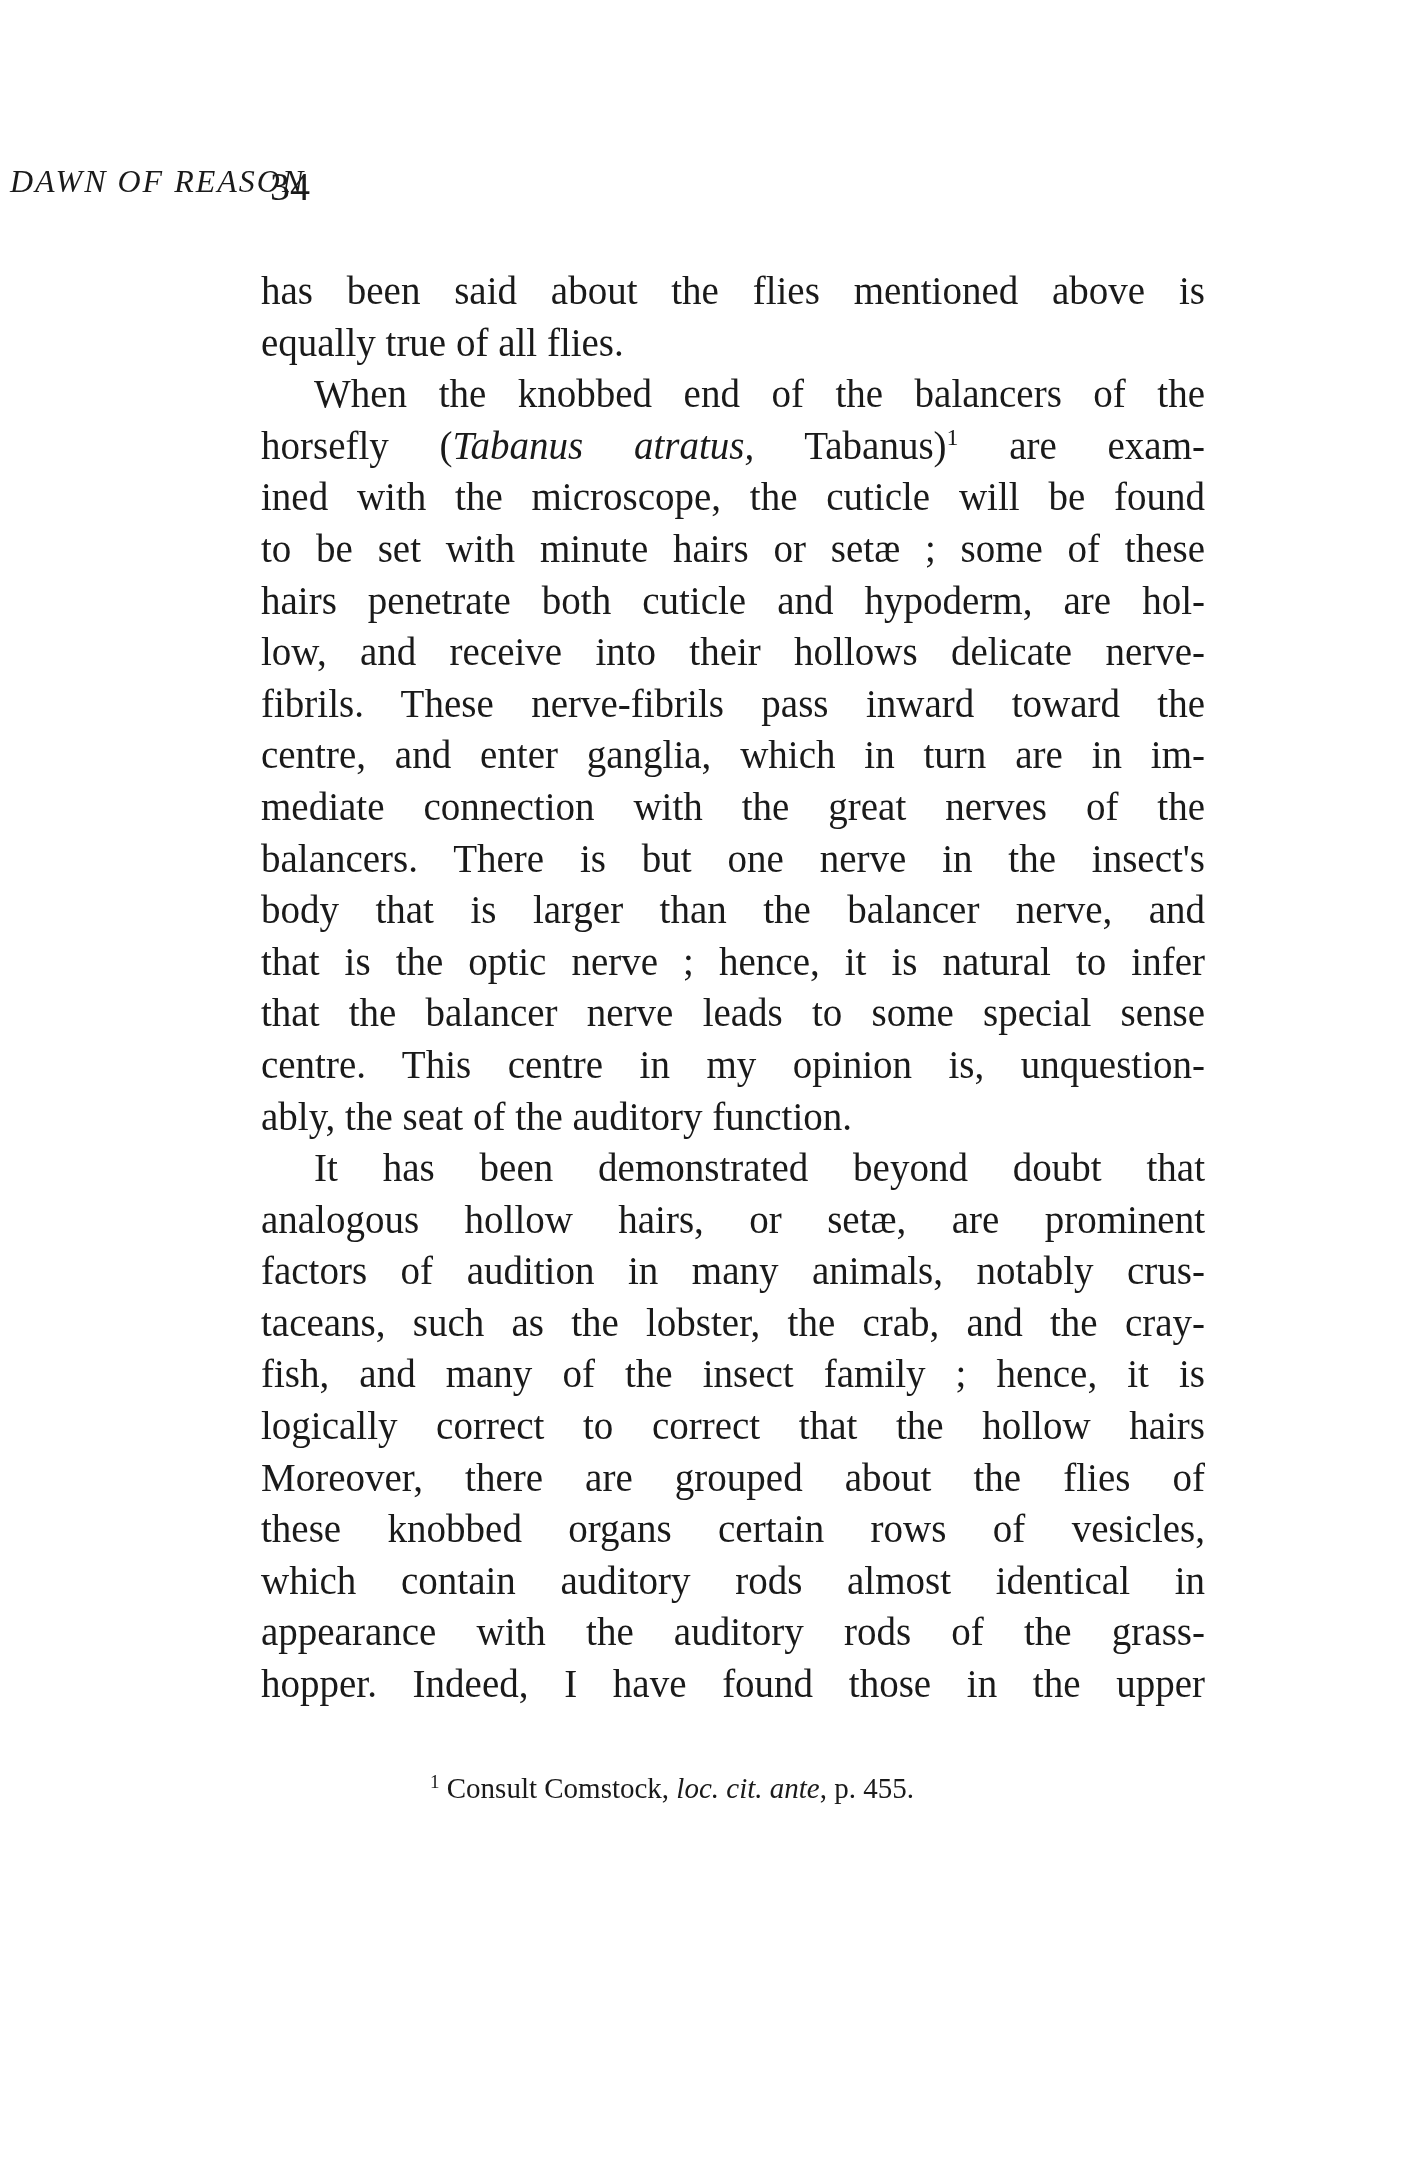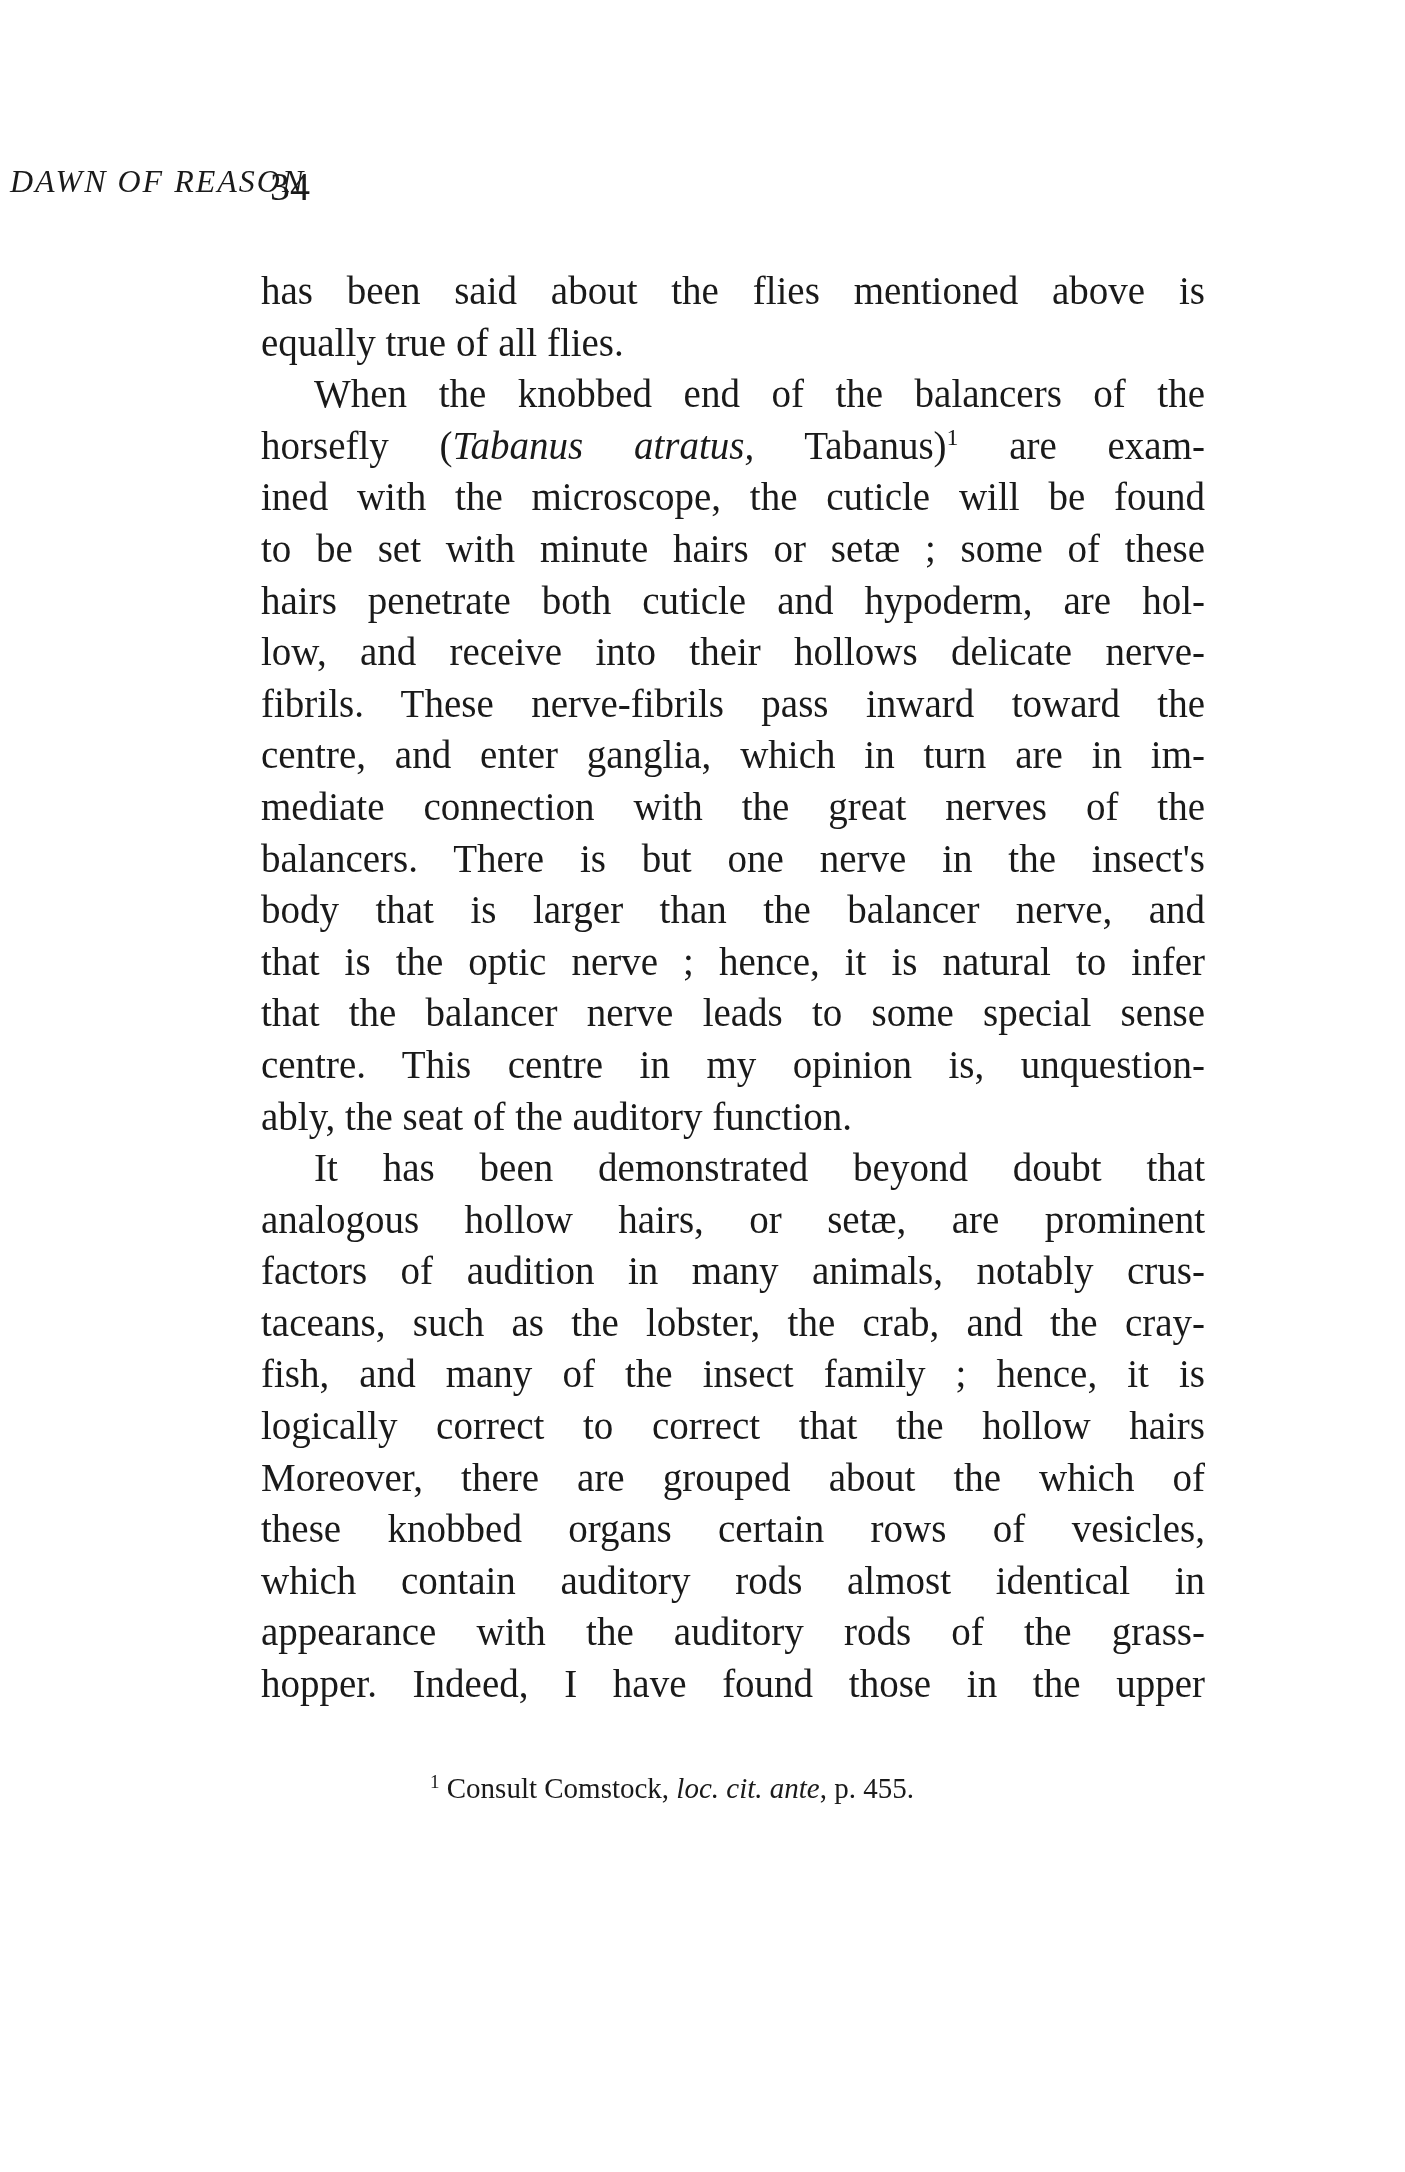--- a/index.html
+++ b/index.html
@@ -38,21 +38,21 @@
     <div class="line">that is the optic nerve ; hence, it is natural to infer</div>
     <div class="line">that the balancer nerve leads to some special sense</div>
     <div class="line">centre. This centre in my opinion is, unquestion-</div>
     <div class="line last">ably, the seat of the auditory function.</div>
     <div class="line indent">It has been demonstrated beyond doubt that</div>
     <div class="line">analogous hollow hairs, or setæ, are prominent</div>
     <div class="line">factors of audition in many animals, notably crus-</div>
     <div class="line">taceans, such as the lobster, the crab, and the cray-</div>
     <div class="line">fish, and many of the insect family ; hence, it is</div>
     <div class="line">logically correct to correct that the hollow hairs</div>
-    <div class="line">Moreover, there are grouped about the which of</div>
+    <div class="line">Moreover, there are grouped about the flies of</div>
     <div class="line">these knobbed organs certain rows of vesicles,</div>
     <div class="line">which contain auditory rods almost identical in</div>
     <div class="line">appearance with the auditory rods of the grass-</div>
     <div class="line">hopper. Indeed, I have found those in the upper</div>
   </div>
 
 <div class="foot">
   <sup>1</sup><span> Consult Comstock, </span><i>loc. cit. ante</i><span>, p. 455.</span>
 </div>
 

